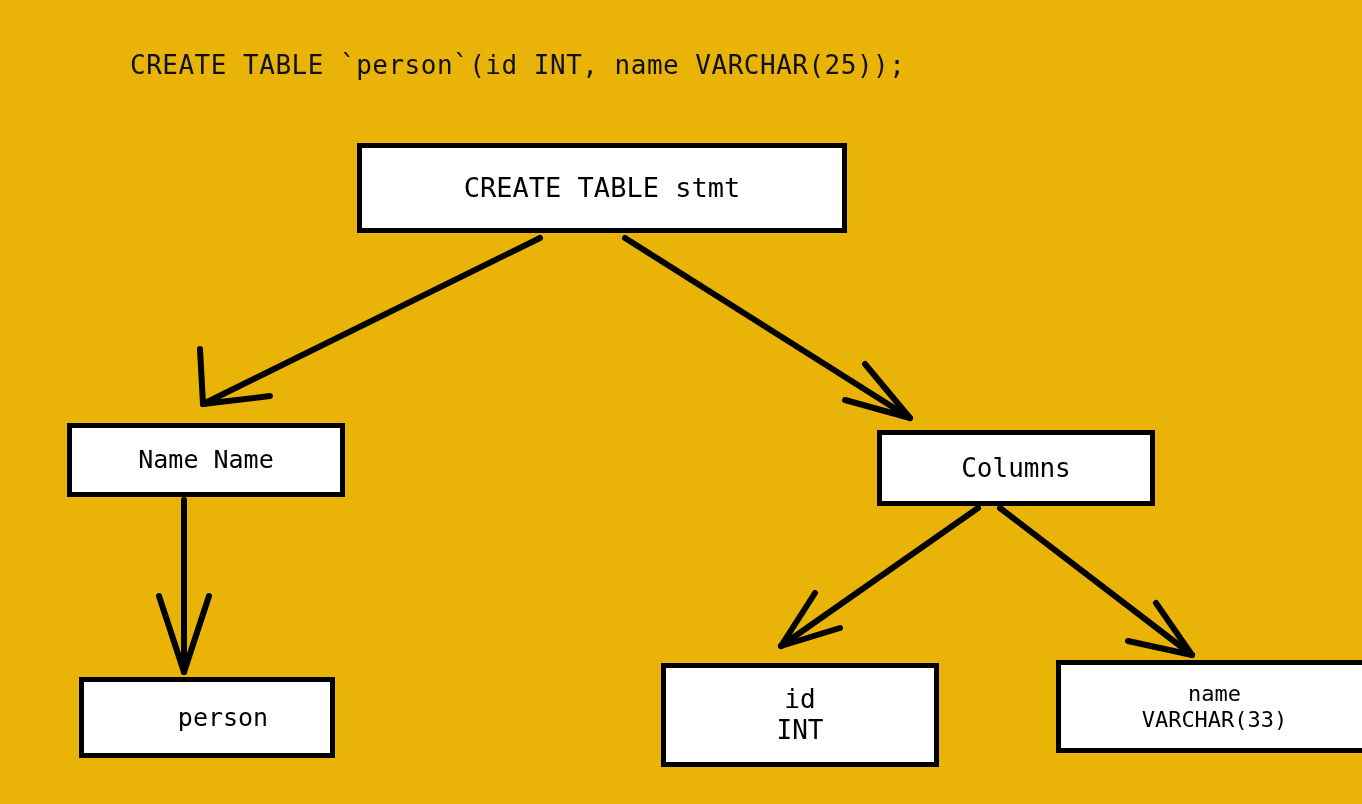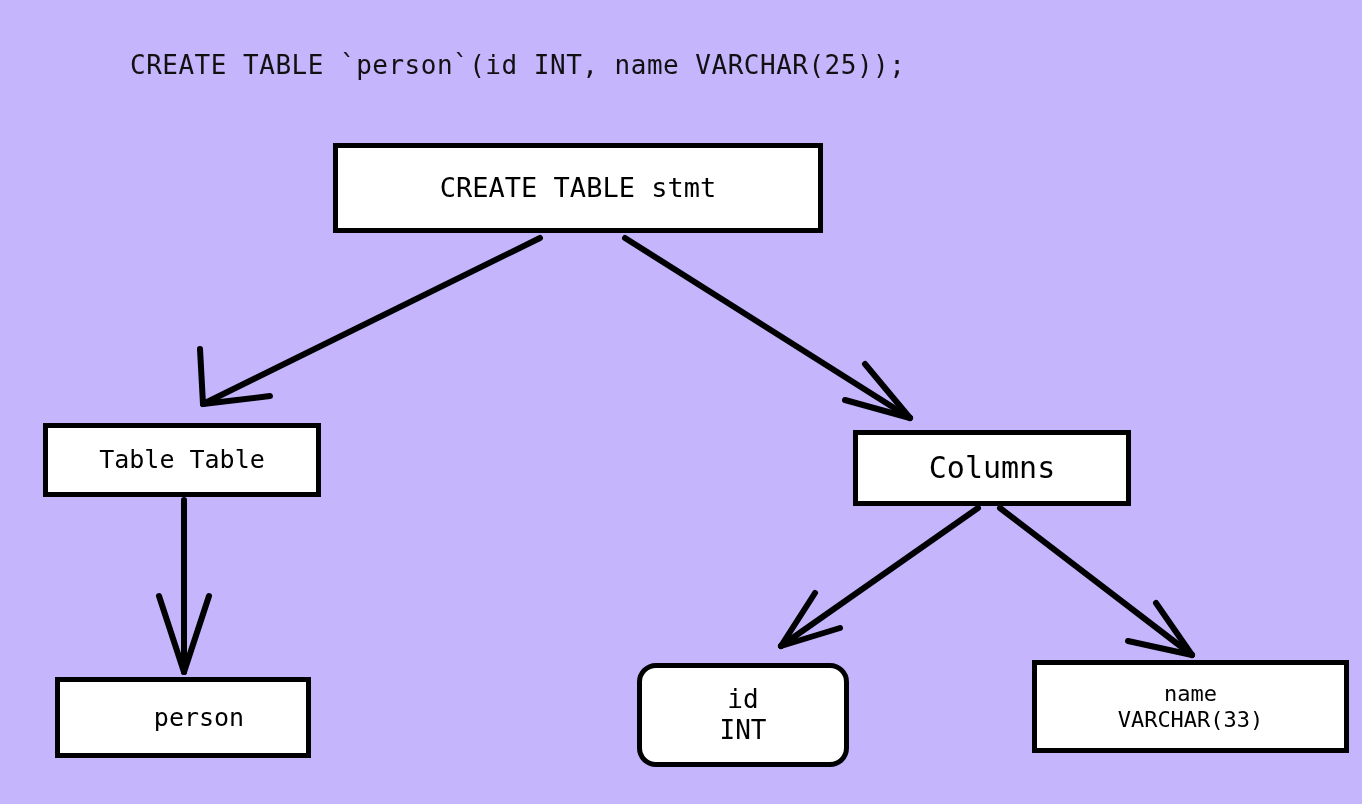--- a/index.html
+++ b/index.html
@@ -7,21 +7,21 @@
     padding: 0;
     background: #ffffff;
   }
   body {
     font-family: "DejaVu Sans Mono", "Liberation Mono", monospace;
   }
   #canvas {
     position: relative;
     width: 1362px;
     height: 804px;
-    background: #c4b5fd;
+    background: #eab308;
     overflow: hidden;
   }
   #edges {
     position: absolute;
     left: 0;
     top: 0;
     width: 1362px;
     height: 804px;
     pointer-events: none;
   }
@@ -40,31 +40,32 @@
     box-sizing: border-box;
     background: #ffffff;
     border: 5px solid #000000;
     display: flex;
     flex-direction: column;
     align-items: center;
     justify-content: center;
     color: #000000;
     font-family: "DejaVu Sans Mono", "Liberation Mono", monospace;
     z-index: 2;
+    margin-left: 24px;
   }
   .node .line {
     white-space: pre;
     line-height: 1.18;
     text-align: center;
   }
   #node-root        { left: 333px; top: 143px; width: 490px; height: 90px;  font-size: 27px; }
   #node-table-name  { left: 43px;  top: 423px; width: 278px; height: 74px;  font-size: 25px; }
-  #node-columns     { left: 853px; top: 430px; width: 278px; height: 76px;  font-size: 30px; }
+  #node-columns     { left: 853px; top: 430px; width: 278px; height: 76px;  font-size: 26px; }
   #node-person      { left: 55px;  top: 677px; width: 256px; height: 81px;  font-size: 25px; padding-left: 32px; }
-  #node-id          { left: 637px; top: 663px; width: 212px; height: 104px; font-size: 26px; border-radius: 19px; }
+  #node-id          { left: 637px; top: 663px; width: 278px; height: 104px; font-size: 26px; }
   #node-name        { left: 1032px;top: 660px; width: 317px; height: 93px;  font-size: 22px; }
 </style>
 </head>
 <body>
 
 <div id="canvas">
 
   <div class="caption">CREATE TABLE `person`(id INT, name VARCHAR(25));</div>
 
   <svg id="edges" viewBox="0 0 1362 804" xmlns="http://www.w3.org/2000/svg">
@@ -101,21 +102,21 @@
       </g>
 
     </g>
   </svg>
 
   <div class="node" id="node-root">
     <div class="line">CREATE TABLE stmt</div>
   </div>
 
   <div class="node" id="node-table-name">
-    <div class="line">Table Table</div>
+    <div class="line">Name Name</div>
   </div>
 
   <div class="node" id="node-columns">
     <div class="line">Columns</div>
   </div>
 
   <div class="node" id="node-person">
     <div class="line">person</div>
   </div>
 

